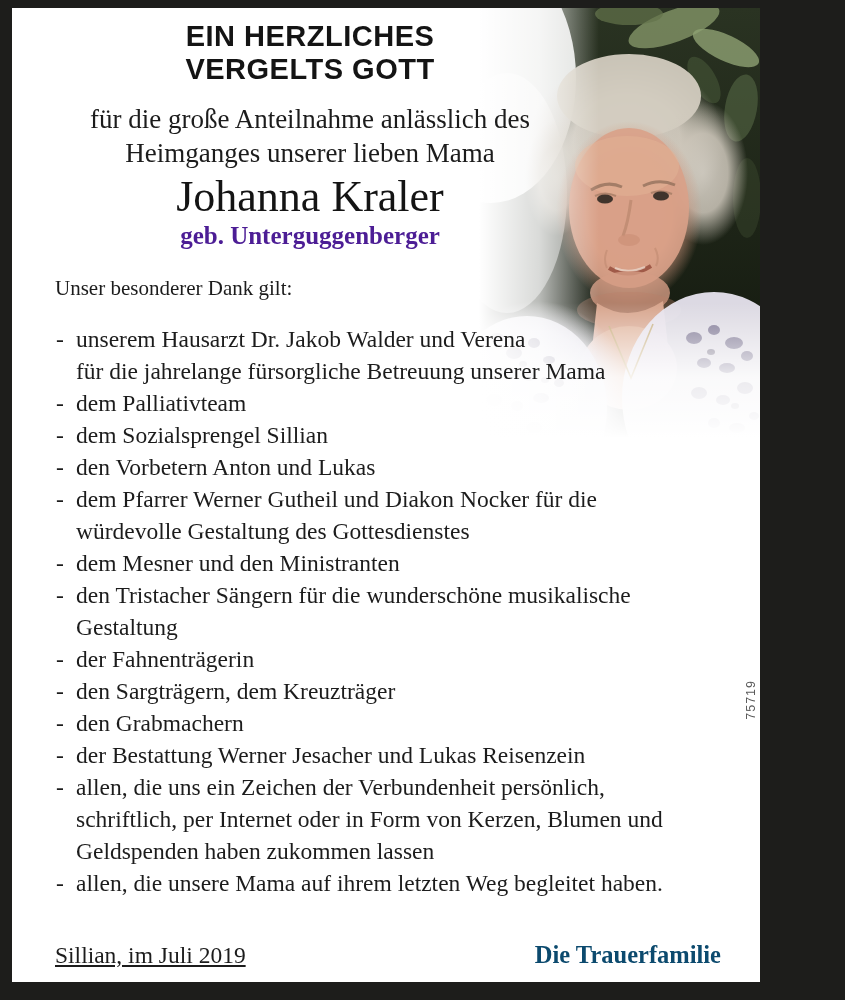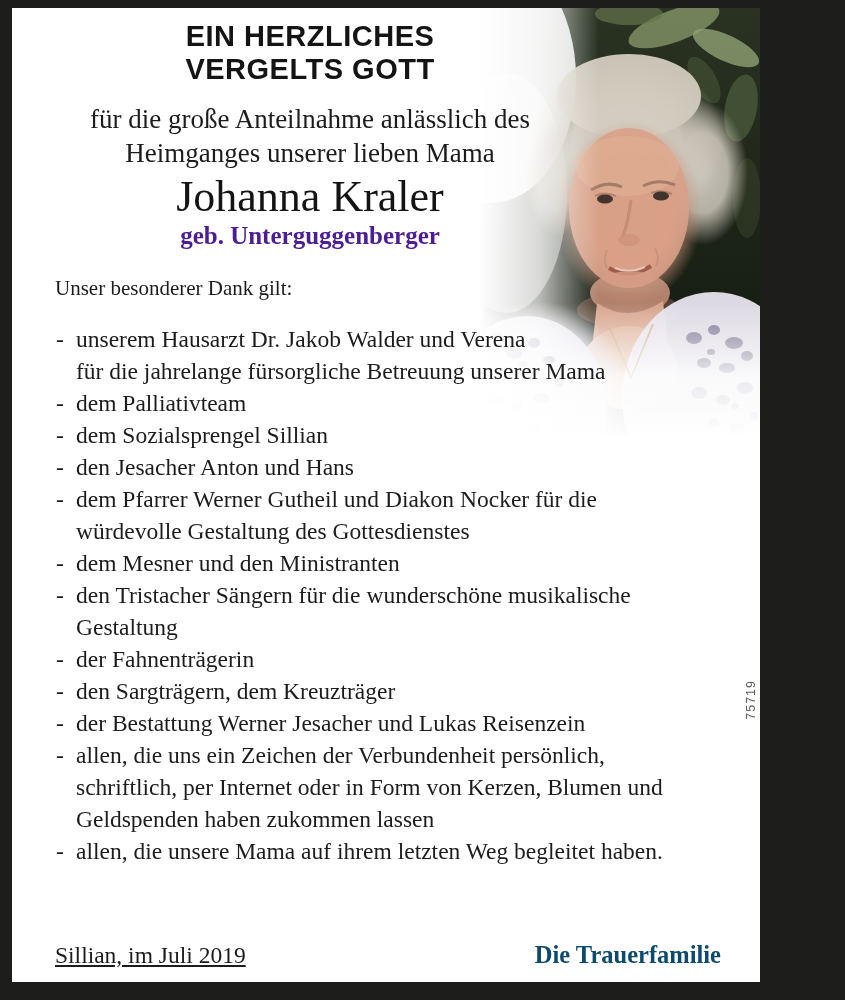--- a/index.html
+++ b/index.html
@@ -214,28 +214,29 @@
       <div class="maiden">geb. Unterguggenberger</div>
     </div>
 
     <div class="dank-heading">Unser besonderer Dank gilt:</div>
 
     <ul class="thanks-list">
       <li>unserem Hausarzt Dr. Jakob Walder und Verena
 für die jahrelange fürsorgliche Betreuung unserer Mama</li>
       <li>dem Palliativteam</li>
       <li>dem Sozialsprengel Sillian</li>
-      <li>den Jesacher Anton und Hans</li>
+      <li>den Vorbetern Anton und Lukas</li>
       <li>dem Pfarrer Werner Gutheil und Diakon Nocker für die
 würdevolle Gestaltung des Gottesdienstes</li>
       <li>dem Mesner und den Ministranten</li>
       <li>den Tristacher Sängern für die wunderschöne musikalische
 Gestaltung</li>
       <li>der Fahnenträgerin</li>
       <li>den Sargträgern, dem Kreuzträger</li>
+      <li>den Grabmachern</li>
       <li>der Bestattung Werner Jesacher und Lukas Reisenzein</li>
       <li>allen, die uns ein Zeichen der Verbundenheit persönlich,
 schriftlich, per Internet oder in Form von Kerzen, Blumen und
 Geldspenden haben zukommen lassen</li>
       <li>allen, die unsere Mama auf ihrem letzten Weg begleitet haben.</li>
     </ul>
   </div>
 
   <div class="footer">
     <span class="place-date">Sillian, im Juli 2019</span>

